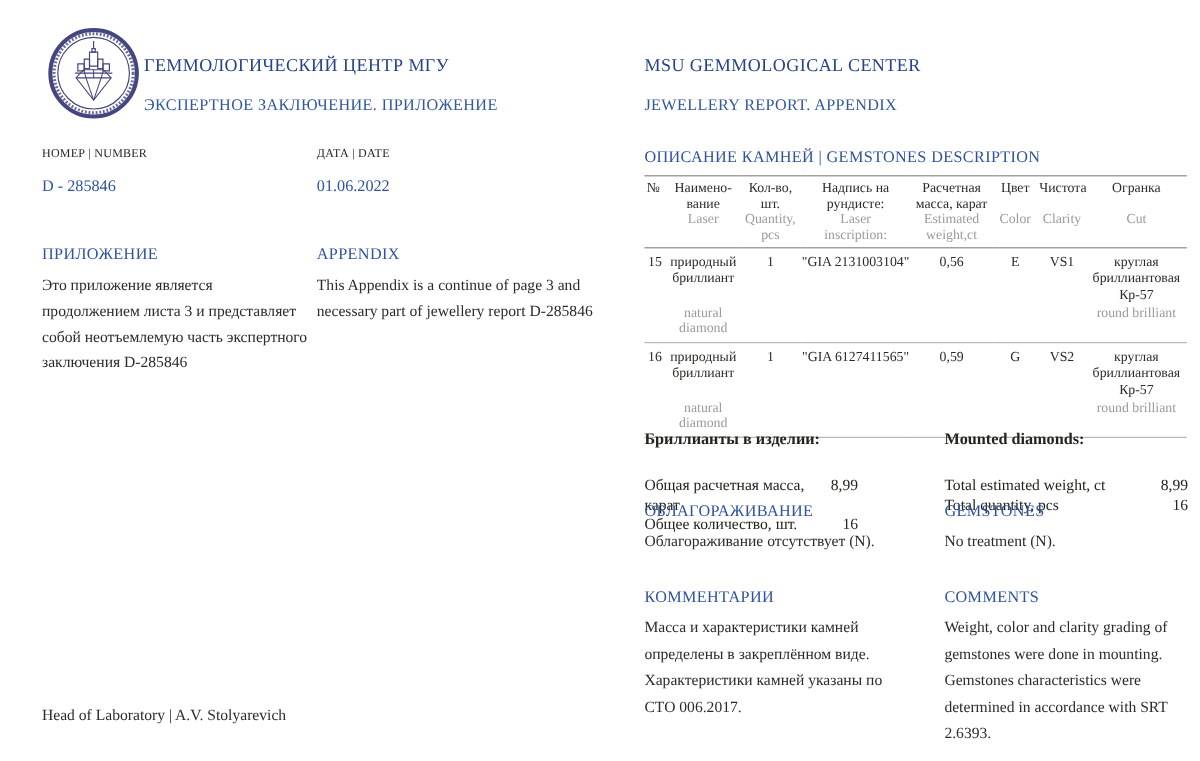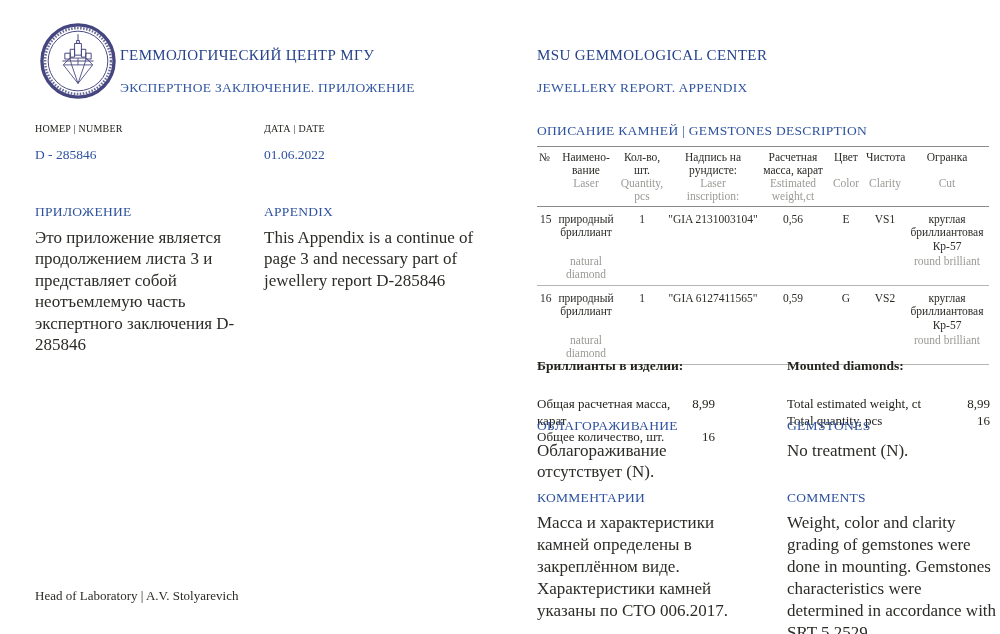--- a/index.html
+++ b/index.html
@@ -20,21 +20,21 @@
     -webkit-font-smoothing:antialiased;
   }
   .abs{position:absolute;}
   .pre{white-space:pre-line;}
 
   .doc-title{font-size:15px;color:var(--title-blue);letter-spacing:.4px;font-weight:normal;}
   .doc-subtitle{font-size:13.5px;color:#3156a2;letter-spacing:.3px;}
   .meta-label{font-size:10px;color:var(--ink);letter-spacing:.2px;text-align:right;}
   .blue-value{font-size:13.5px;color:var(--heading-blue);}
   .sec-head{font-size:13.5px;color:var(--heading-blue);letter-spacing:.3px;}
-  .body-text{font-size:17px;line-height:21.4px;color:#2b2b27;}
+  .body-text{font-size:13px;line-height:21.4px;color:#2b2b27;}
 
   
   .gem-table{border-collapse:collapse;table-layout:fixed;width:452px;
     font-size:11.5px;line-height:12.8px;color:#2b2b27;}
   .gem-table thead th{
     border-top:1.2px solid var(--rule-dark);
     border-bottom:1.2px solid var(--rule-dark);
     font-weight:normal;text-align:center;vertical-align:top;padding:4px 1px 3px;}
   .gem-table thead th.c-num{text-align:left;padding-left:2px;}
   .gem-table .hd-ru{min-height:26px;}
@@ -230,19 +230,19 @@
   </div>
 
   <div class="abs sec-head" style="left:537px;top:418px;">ОБЛАГОРАЖИВАНИЕ</div>
   <div class="abs sec-head" style="left:787px;top:418px;">GEMSTONES</div>
   <div class="abs body-text" style="left:537px;top:440px;width:205px;">Облагораживание отсутствует (N).</div>
   <div class="abs body-text" style="left:787px;top:440px;width:205px;">No treatment (N).</div>
 
   <div class="abs sec-head" style="left:537px;top:490px;">КОММЕНТАРИИ</div>
   <div class="abs sec-head" style="left:787px;top:490px;">COMMENTS</div>
   <div class="abs body-text" style="left:537px;top:512px;width:224px;line-height:22px;">Масса и характеристики камней определены в закреплённом виде. Характеристики камней указаны по СТО 006.2017.</div>
-  <div class="abs body-text" style="left:787px;top:512px;width:212px;line-height:22px;">Weight, color and clarity grading of gemstones were done in mounting. Gemstones characteristics were determined in accordance with SRT 5.2529.</div>
+  <div class="abs body-text" style="left:787px;top:512px;width:212px;line-height:22px;">Weight, color and clarity grading of gemstones were done in mounting. Gemstones characteristics were determined in accordance with SRT 2.6393.</div>
 
   <div class="abs" style="left:35px;top:583px;">
     <div class="sig-line">Head of Laboratory  | A.V. Stolyarevich</div>
   </div>
 
 </div>
 
 </body></html>

